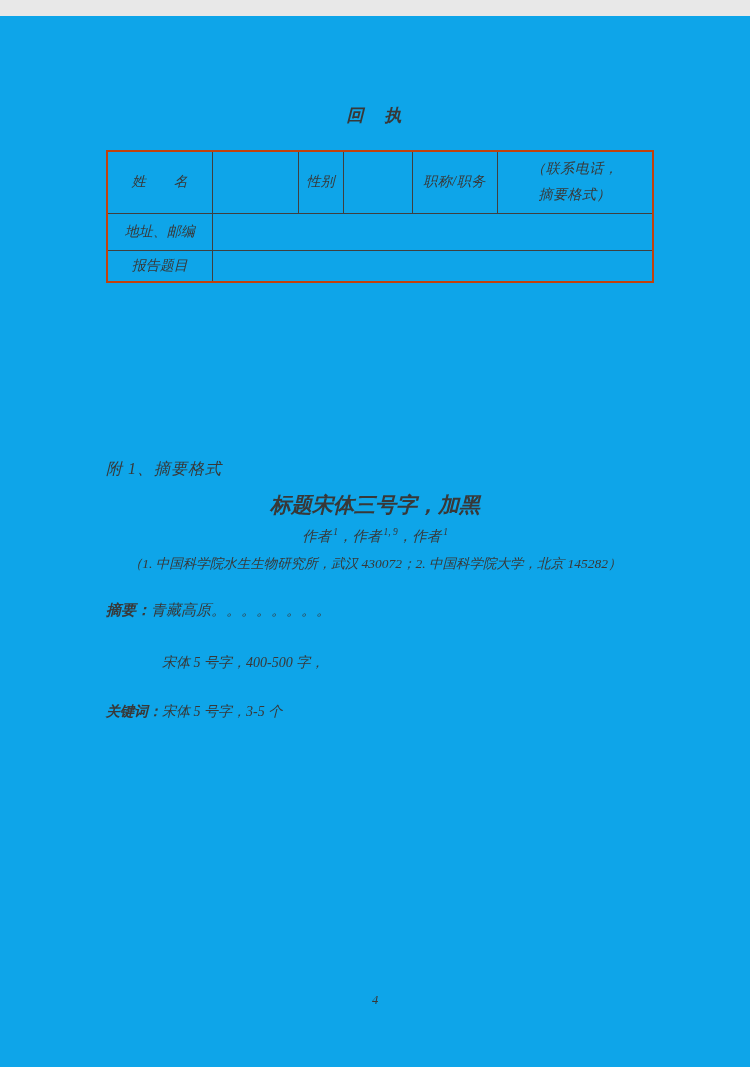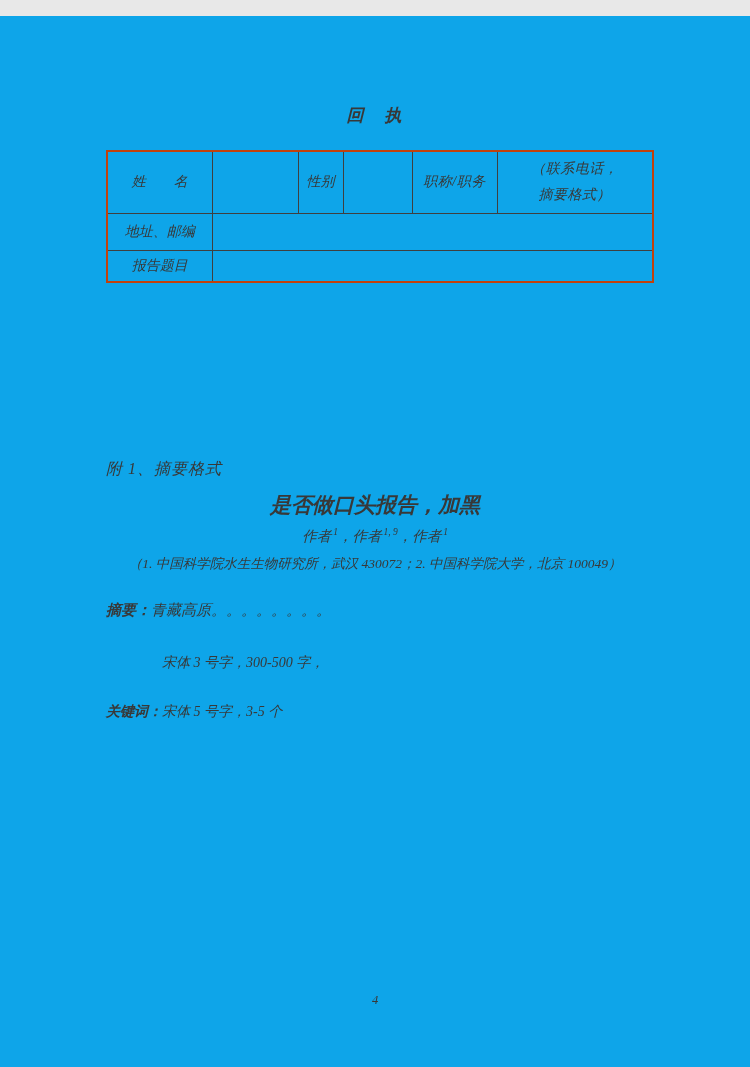--- a/index.html
+++ b/index.html
@@ -154,33 +154,33 @@
       </tr>
       <tr class="row-6">
         <td>报告题目</td>
         <td colspan="5"></td>
       </tr>
     </tbody>
   </table>
 
   <div class="attach-heading">附 1、摘要格式</div>
 
-  <div class="abstract-title">是否做口头报告，加黑</div>
+  <div class="abstract-title">标题宋体三号字，加黑</div>
 
   <div class="authors-line">
     <span><span>作者</span><sup>1</sup></span><span>，</span><span><span>作者</span><sup>1, 9</sup></span><span>，</span><span><span>作者</span><sup>1</sup></span>
   </div>
 
-  <div class="affiliation-line">（1. 中国科学院水生生物研究所，武汉 430072；2. 中国科学院大学，北京 100049）</div>
+  <div class="affiliation-line">（1. 中国科学院水生生物研究所，武汉 430072；2. 中国科学院大学，北京 145282）</div>
 
   <div class="abstract-line">
     <span class="bold-label">摘要：</span><span>青藏高原。。。。。。。。</span>
   </div>
 
-  <div class="body-note-line">宋体 3 号字，300-500 字，</div>
+  <div class="body-note-line">宋体 5 号字，400-500 字，</div>
 
   <div class="keywords-line">
     <span class="bold-label">关键词：</span><span>宋体 5 号字，3-5 个</span>
   </div>
 
   <div class="page-number">4</div>
 
 </div>
 
 </body></html>

